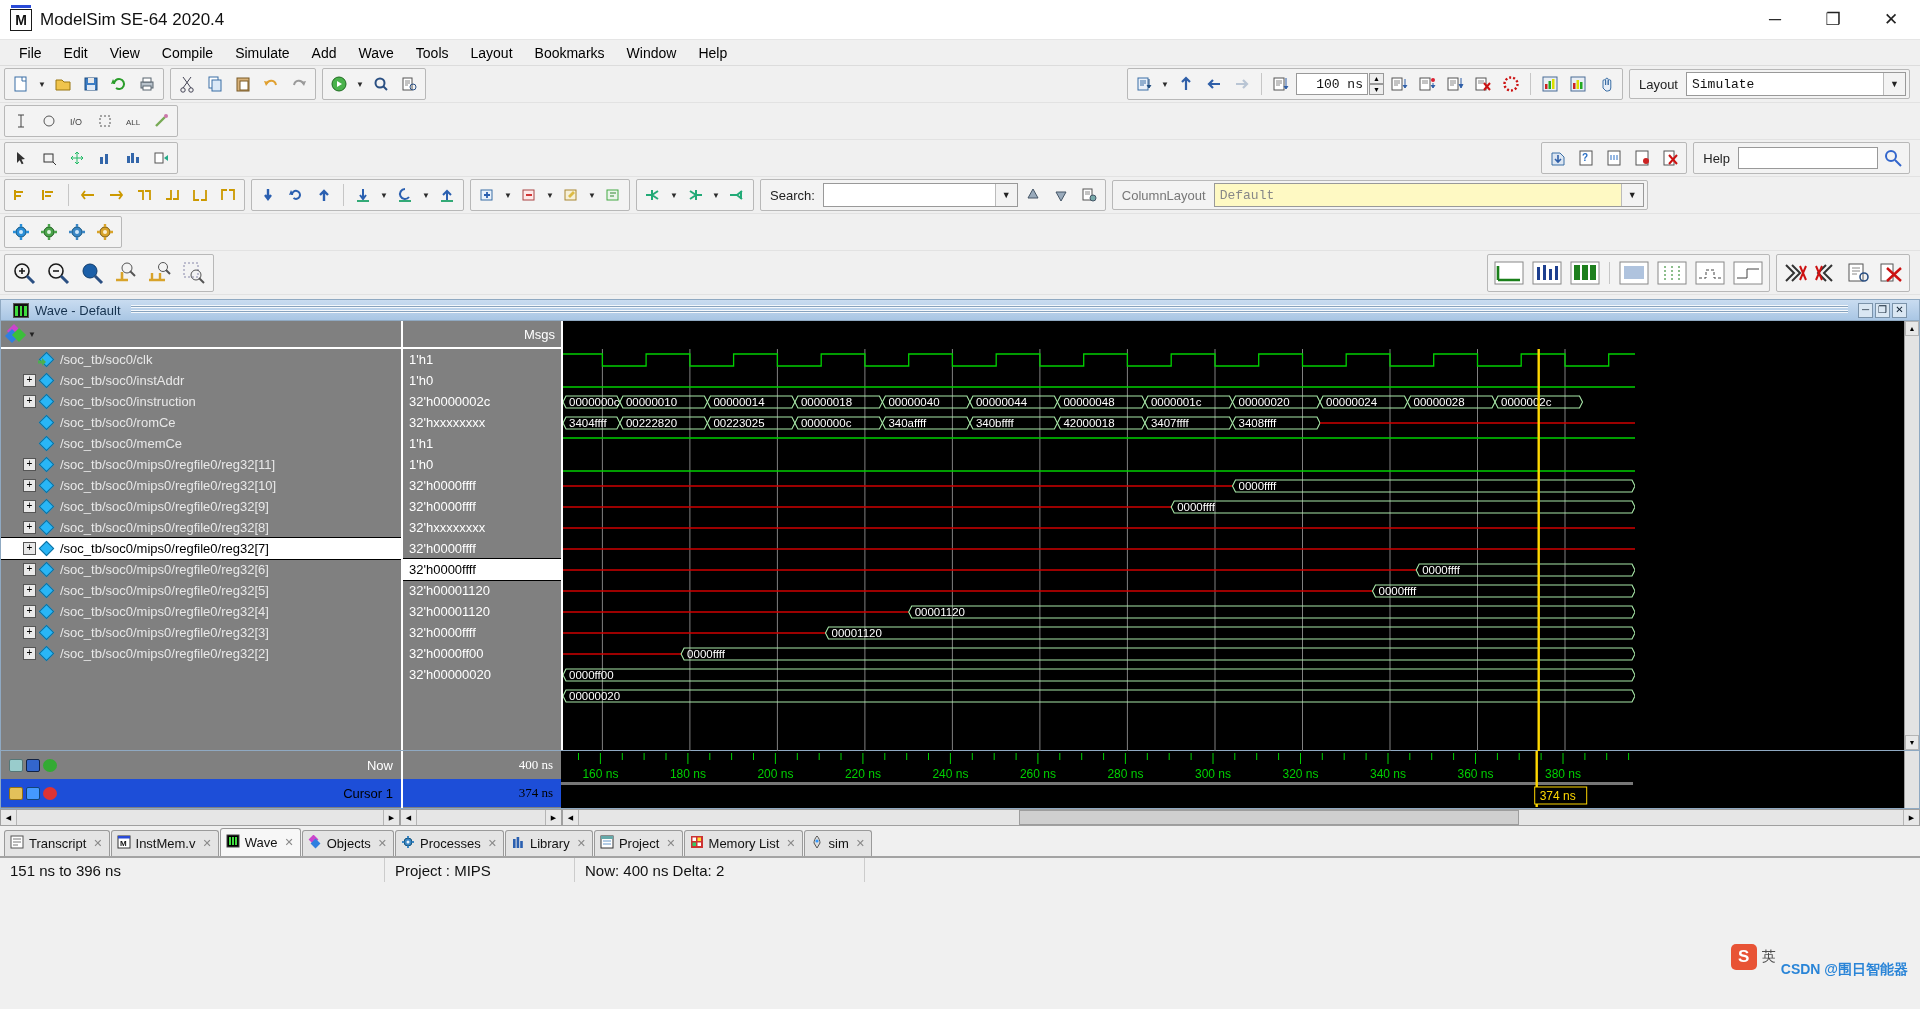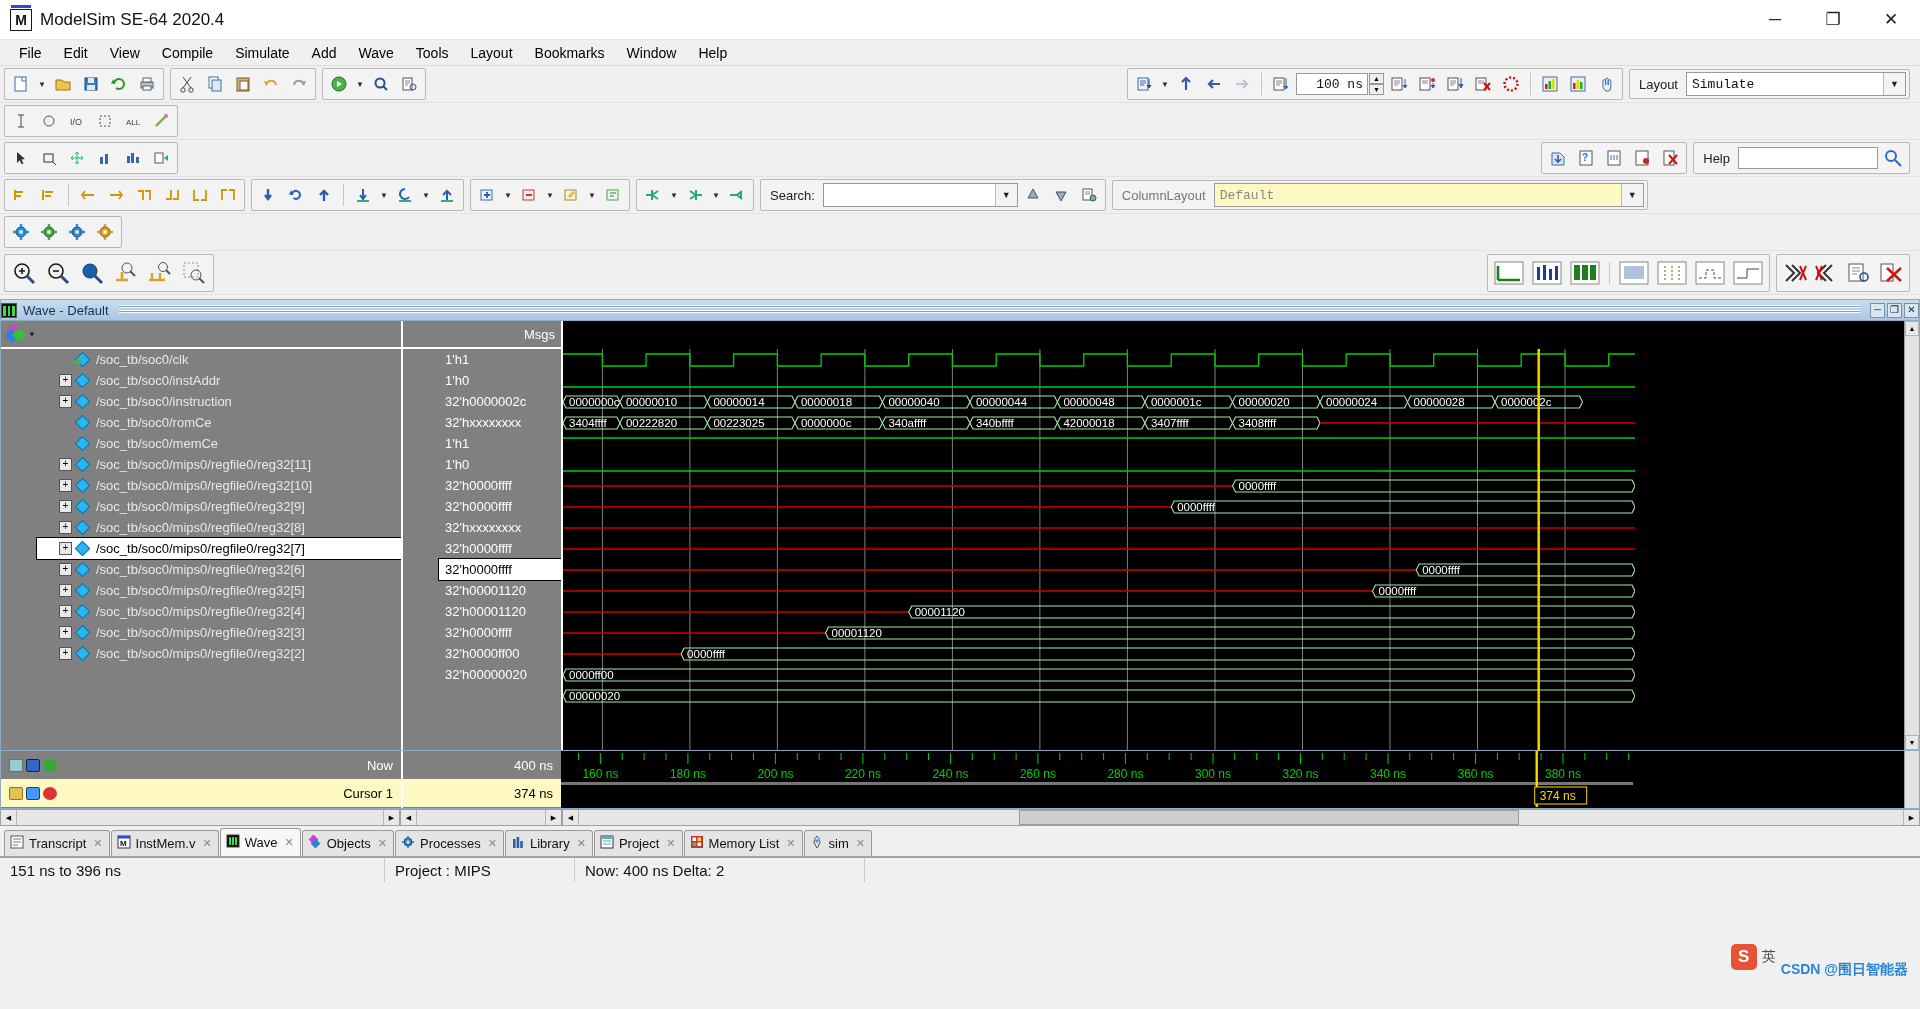--- a/index.html
+++ b/index.html
@@ -84,21 +84,21 @@
   .spin { display:flex; flex-direction:column; width:15px; height:22px; margin-left:-1px;}
   .spin div {
     flex:1; border:1px solid #999; background:#eee;
     display:flex; align-items:center; justify-content:center; font-size:7px; line-height:1;
   }
 
   
   .wave-window { margin:4px 0 0 0; }
   .wave-title {
     height:22px; display:flex; align-items:center; gap:6px;
-    background:linear-gradient(#c9dcf0,#a9c6e4); padding:0 0;
+    background:linear-gradient(#c9dcf0,#a9c6e4); padding:0 12px;
     border:1px solid #8fa9c2;
   }
   .wave-title .wt-icon {
     width:16px;height:15px;background:#111;border:1px solid #555;display:flex;
   }
   .wave-title .wt-icon i{display:block;width:4px;margin:2px 1px;background:#3fdc3f;height:10px;}
   .wave-title .wt-label { font-size:13px; color:#16324f; white-space:nowrap;}
   .wt-grip { flex:1; height:10px;
     background:repeating-linear-gradient(#ffffff 0 1px,#7e9ab5 1px 2px,#ffffff 2px 3px,transparent 3px 5px);
     opacity:.85; margin:0 4px;}
@@ -116,21 +116,21 @@
     display:flex; align-items:center; padding:0 6px; color:#fff; font-size:13px;
   }
   .hdr.right { justify-content:flex-end; }
   .hdr .obj-icon{ width:18px;height:16px;position:relative;margin-right:3px;}
   .hdr .obj-icon b{position:absolute;width:10px;height:10px;transform:rotate(45deg);}
   .hdr .obj-icon b.p{background:#cc44cc;left:2px;top:0;}
   .hdr .obj-icon b.g{background:#3bbf3b;left:7px;top:4px;}
   .hdr .obj-icon b.c{background:#2f7fe0;left:0px;top:5px;}
   .hdr .caret{font-size:8px;color:#222;}
 
-  .rows { flex:1; overflow:hidden;padding-left:36px; }
+  .rows { flex:1; overflow:hidden; }
   .srow {
     height:21px; display:flex; align-items:center; color:#e8e8e8;
     font-size:13px; padding-left:22px; white-space:nowrap;
   }
   .srow.sel { background:#fff; color:#000; outline:1px solid #000; }
   .expander {
     width:13px;height:13px;border:1px solid #555;background:#e9e9e9;color:#000;
     font-size:10px;line-height:10px;text-align:center;margin-right:2px;flex:0 0 13px;
   }
   .expander.none { border:none;background:transparent; }
@@ -148,22 +148,22 @@
   .vsb { width:15px; background:#f0f0f0; border-left:1px solid #a0a0a0; display:flex; flex-direction:column;}
   .vsb .ar { height:15px; background:#e8e8e8; border:1px solid #b5b5b5; display:flex;align-items:center;justify-content:center;font-size:7px;}
   .vsb .track{flex:1;background:#e3e3e3;}
 
   
   .cursor-panel { display:flex; border:1px solid #8fa9c2; border-top:none; height:58px;}
   .cp-left { width:400px; background:#808080; }
   .cp-mid  { width:160px; background:#808080; border-left:2px solid #fff;}
   .cp-right{ flex:1; background:#000; position:relative;}
   .cp-line { height:28px; display:flex; align-items:center; padding:0 8px; color:#fff; font-size:13px;}
-  .cp-line.b { background:#fef9c3; color:#000; }
-  .cp-line.r { justify-content:flex-end; }
+  .cp-line.b { background:#1d4ed8; color:#000; }
+  .cp-line.r { justify-content:flex-end;font-family:Liberation Serif, serif; }
   .cp-icons{display:flex;gap:3px;align-items:center;}
   .mini{width:14px;height:13px;border-radius:2px;}
 
   .hsb { height:17px; display:flex; background:#f0f0f0; border:1px solid #a0a0a0;}
   .hsb .ar{width:16px;background:#e8e8e8;border-right:1px solid #b5b5b5;display:flex;align-items:center;justify-content:center;font-size:7px;}
   .hsb .thumb{background:#cfcfcf;border:1px solid #9d9d9d;}
   .hsb .track{flex:1;background:#e6e6e6;}
 
   
   .tabbar { display:flex; align-items:flex-end; height:30px; background:#f0f0f0; padding-left:4px; gap:1px;}

